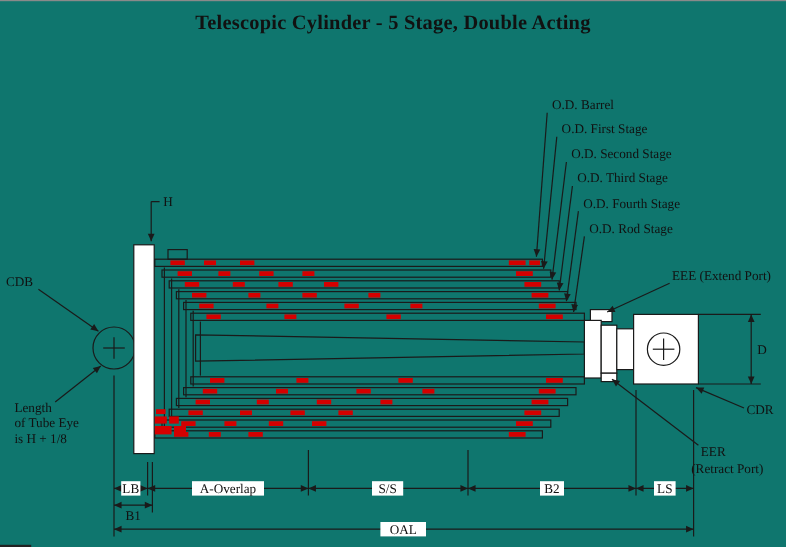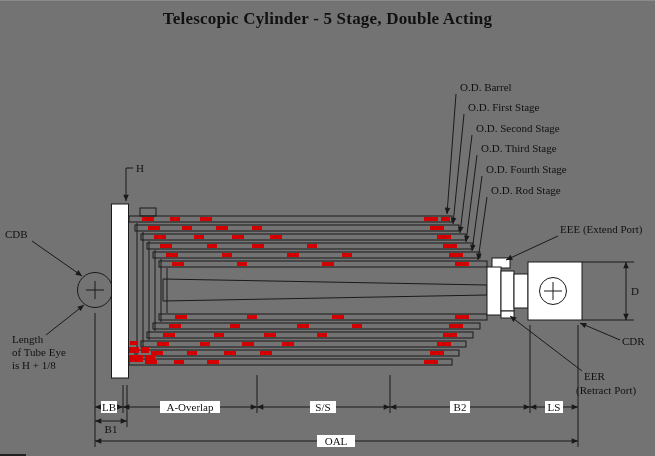--- a/index.html
+++ b/index.html
@@ -1,17 +1,17 @@
 <!DOCTYPE html>
 <html style="--seal-color: #d40000; --line-color: #1a1a1a;"><head>
 <meta charset="utf-8">
 <style>
   html,body{margin:0;padding:0;background:#fff;}
   .page{
-    position:relative;width:655px;height:456px;background:#737373;
+    position:relative;width:655px;height:456px;background:#0f766e;
     border-top:1px solid #8a8a8a;box-sizing:border-box;overflow:hidden;
     font-family:"Liberation Serif", serif;
   }
   .title{
     position:absolute;top:8px;left:0;width:100%;text-align:center;
     font-size:17px;font-weight:600;color:#111;letter-spacing:.2px;
   }
   svg{position:absolute;top:0;left:0;}
   svg text{font-family:"Liberation Serif", serif;font-size:11px;fill:#111;}
   svg text.dt{text-anchor:middle;}

